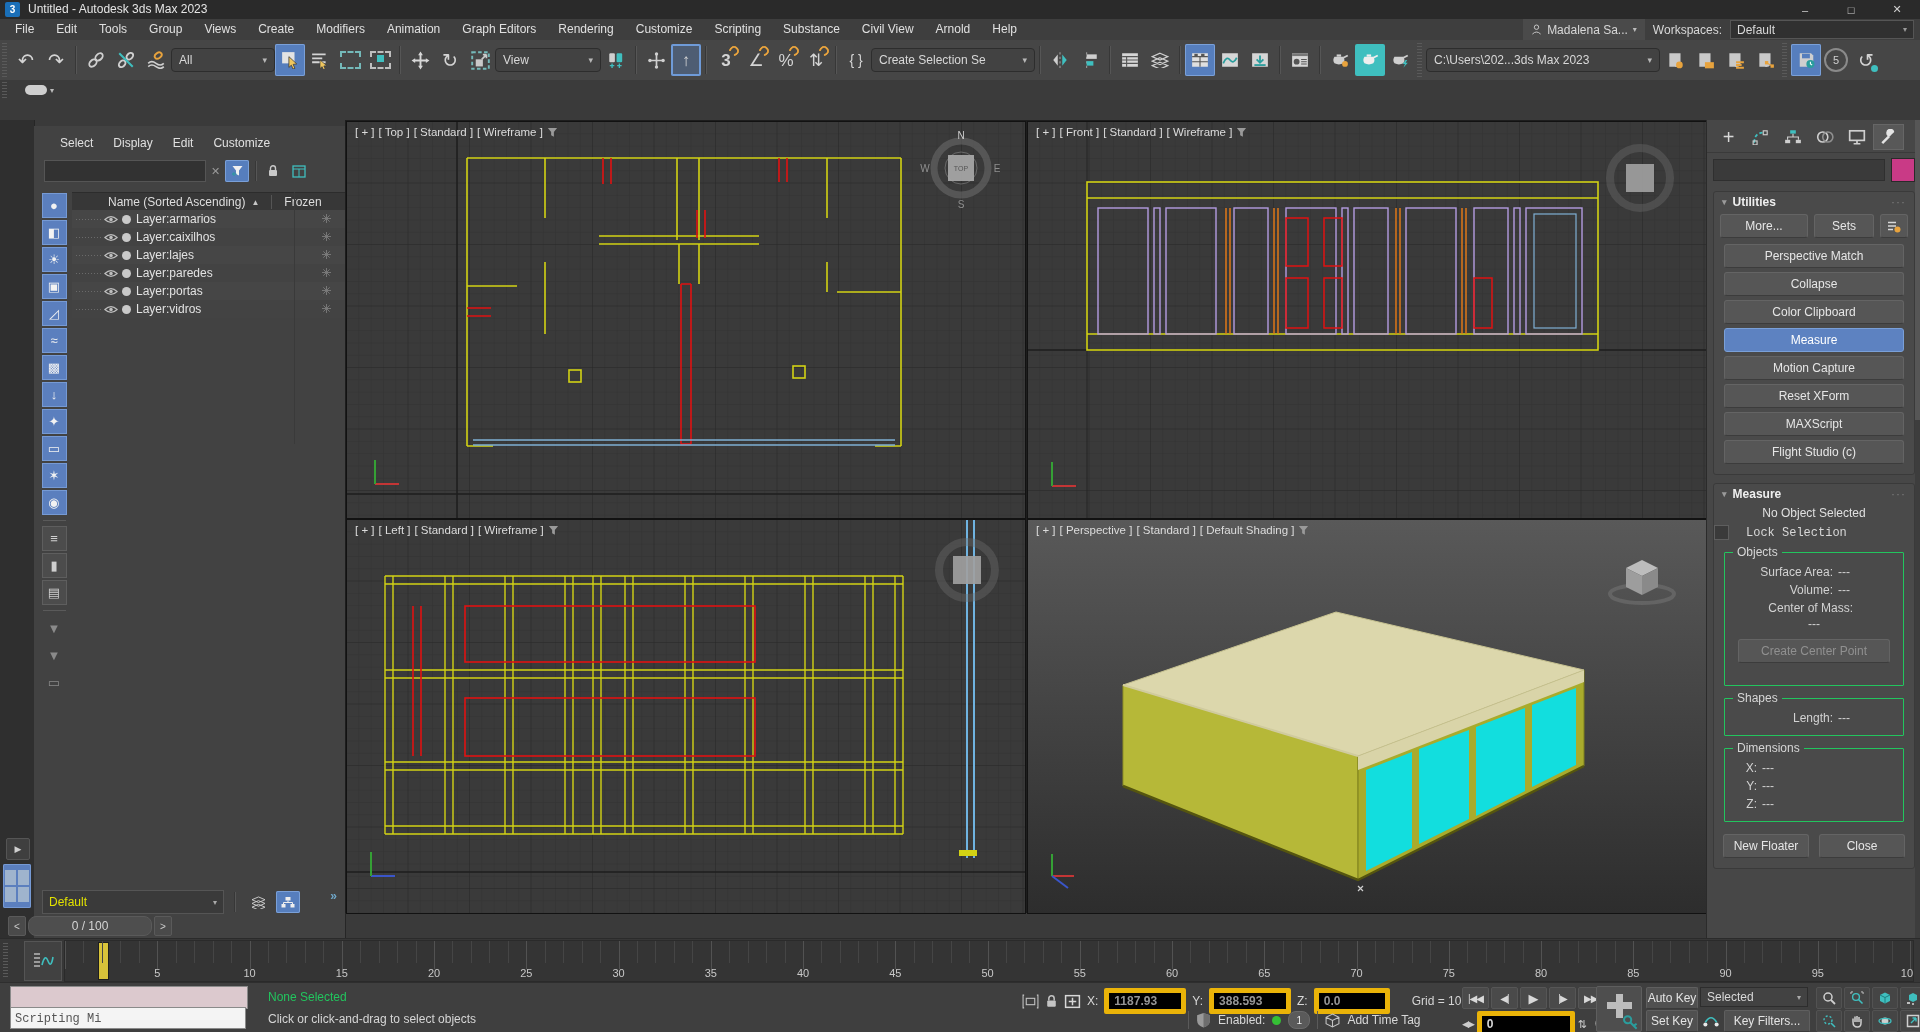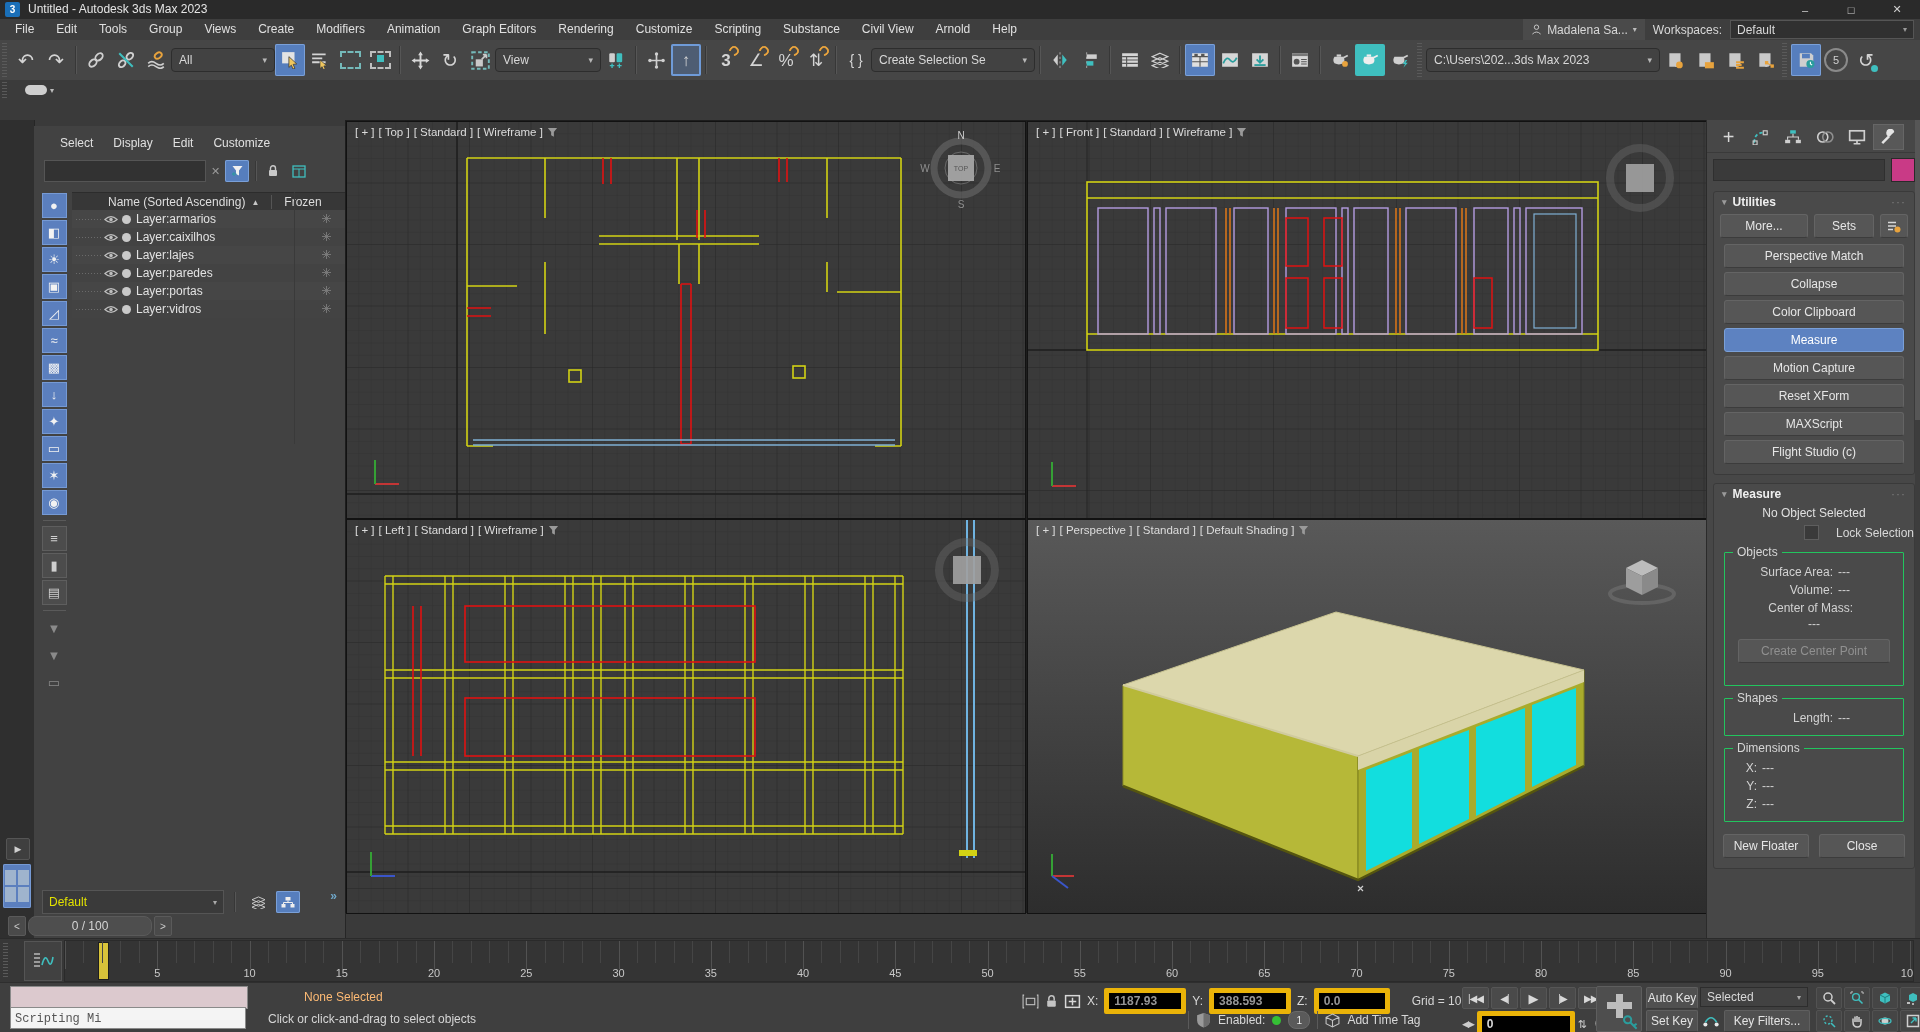--- a/index.html
+++ b/index.html
@@ -851,21 +851,21 @@
         </div>
     </div>
 
     <div class="rollout" style="margin:8px 6px;">
       <div class="roll-head">
         <span class="arr">▾</span>
         <span>Measure</span>
         <span class="grip">···</span>
       </div>
       <div style="text-align:center;color:#e0e0e0;padding:2px 0;">No Object Selected</div>
-      <div class="row" style="justify-content:flex-end;gap:17px;padding:3px 0 8px;">
+      <div class="row" style="justify-content:flex-start;gap:17px;padding:3px 0 8px;font-family:Liberation Mono, monospace;">
         <span class="chk"></span>
         <span>Lock Selection</span>
       </div>
       <div class="grp" style="margin:4px 10px 12px;padding:10px 0 8px;">
         <span class="leg">Objects</span>
         <div class="mrow">
             <span class="mlab">Surface Area:</span>
             <span>---</span>
           </div>
         <div class="mrow">
@@ -1046,21 +1046,21 @@
         <div class="tick" style="left: 1808.1px;"></div>
         <div class="tick" style="left: 1826.55px;"></div>
         <div class="tick t5" style="left: 1845px;"></div>
         <div class="tlabel" style="left: 1833px;">100</div>
       </div>
   </div>
 
   <div id="statusbar" class="r" style="left:0;top:982px;width:1920px;height:50px;">
     <div class="r" style="left:10px;top:3px;width:236px;height:21px;background:#dcc9ce;border:1px solid #8a8a8a;"></div>
     <div class="r" style="left:10px;top:24px;width:236px;height:22px;background:#f4f4f4;border:1px solid #8a8a8a;color:#555;font-family:'Liberation Mono',monospace;font-size:12px;line-height:22px;padding-left:4px;box-sizing:border-box;white-space:nowrap;overflow:hidden;">Scripting Mi</div>
-    <div class="r" style="left:268px;top:7px;color:#fdba74;margin-left:36px;">None Selected</div>
+    <div class="r" style="left:268px;top:7px;color:#22c55e;">None Selected</div>
     <div class="r" style="left:268px;top:29px;color:#d6d6d6;">Click or click-and-drag to select objects</div>
 
     <div class="r row" style="left:1022px;top:5px;gap:6px;">
       <svg width="17" height="15" viewBox="0 0 16 14">
           <rect x="4" y="4" width="8" height="6" fill="none" stroke="#c4c4c4"></rect>
           <path d="M2 1 H1 V13 H2 M14 1 H15 V13 H14" stroke="#c4c4c4" fill="none"></path>
         </svg>
       <svg width="13" height="15" viewBox="0 0 12 14">
           <rect x="2" y="6" width="8" height="6" rx="1" fill="#c4c4c4"></rect>
           <path d="M3.5 6 V4.2 a2.5 2.5 0 0 1 5 0 V6" fill="none" stroke="#c4c4c4" stroke-width="1.4"></path>

